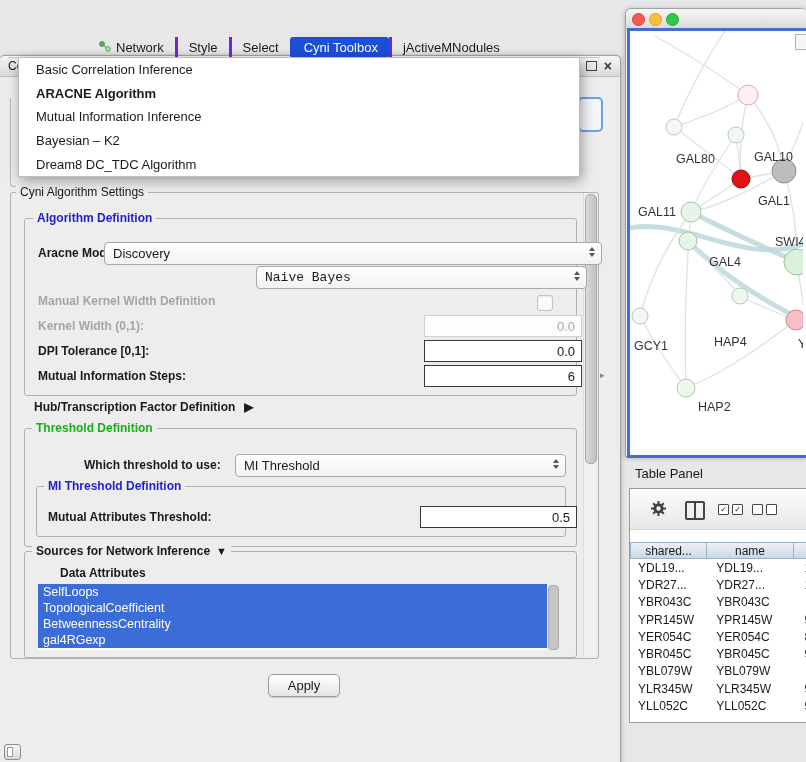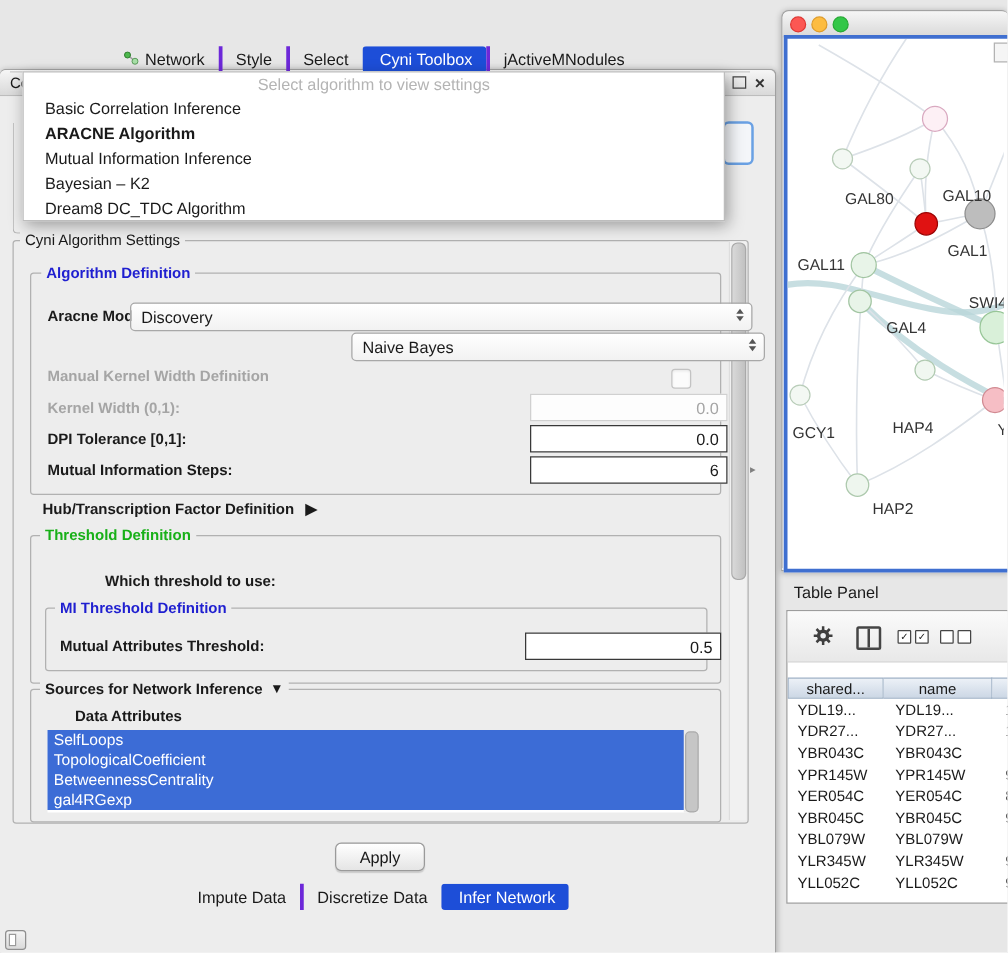--- a/index.html
+++ b/index.html
@@ -124,21 +124,21 @@
 
   <span class="lbl" style="left:38px;top:246px;">Aracne Mode:</span>
   <div class="combo" style="left:104px;top:242px;width:464px;">
     <span>Discovery</span>
     <span class="arrows">
         <span class="tu"></span>
         <span class="tdn"></span>
       </span>
   </div>
 
-  <div class="combo" style="left:281px;top:266px;width:297px;">
+  <div class="combo" style="left:256px;top:266px;width:297px;font-family:Liberation Mono, monospace;">
     <span>Naive Bayes</span>
     <span class="arrows">
         <span class="tu"></span>
         <span class="tdn"></span>
       </span>
   </div>
 
   <span class="lbl dis" style="left:38px;top:294px;">Manual Kernel Width Definition</span>
   <span class="cbox" style="left:537px;top:295px;"></span>
 
@@ -159,20 +159,27 @@
 
   <span class="lbl" style="left:34px;top:400px;display:flex;gap:9px;align-items:center;">
     <span>Hub/Transcription Factor Definition</span>
     <span style="font-size:12px;">▶</span>
   </span>
 
   <div class="grp" style="left:24px;top:428px;width:551px;height:117px;"></div>
   <span class="gtitle" style="left:32px;top:421px;color:#18b018;">Threshold Definition</span>
 
   <span class="lbl" style="left:84px;top:458px;">Which threshold to use:</span>
+  <div class="combo" style="left:235px;top:454px;width:297px;">
+    <span>MI Threshold</span>
+    <span class="arrows">
+        <span class="tu"></span>
+        <span class="tdn"></span>
+      </span>
+  </div>
 
   <div class="grp" style="left:36px;top:486px;width:528px;height:49px;"></div>
   <span class="gtitle" style="left:44px;top:479px;color:#1f1fd0;">MI Threshold Definition</span>
   <span class="lbl" style="left:48px;top:510px;">Mutual Attributes Threshold:</span>
   <div class="fld" style="left:420px;top:506px;width:143px;">
     <span>0.5</span>
   </div>
 
   <div class="grp" style="left:24px;top:551px;width:551px;height:105px;"></div>
   <span class="gtitle" style="left:32px;top:544px;display:flex;gap:6px;align-items:center;">
@@ -188,31 +195,20 @@
       <div id="attr-sb">
         <div class="th2"></div>
       </div>
   </div>
 
   <span style="position:absolute;left:600px;top:370px;font-size:9px;color:#808080;">▸</span>
 
   <div id="apply-btn">
     <span>Apply</span>
   </div>
-  <div class="seg" id="bottom-tabs" style="left:147px;top:707px;">
-      <div class="tab">
-        <span>Impute Data</span>
-      </div>
-      <div class="tab">
-        <span>Discretize Data</span>
-      </div>
-      <div class="tab sel">
-        <span>Infer Network</span>
-      </div>
-    </div>
 
   <div class="win" id="net-win" style="left:625px;top:8px;width:181px;height:447px;border-radius:6px 6px 0 0;border-right:none;">
     <div class="titlebar" style="padding:0 6px;gap:4px;">
       <span class="light" style="background:#fc5753;border:1px solid #df3834;"></span>
       <span class="light" style="background:#fdbc40;border:1px solid #de9c2b;"></span>
       <span class="light" style="background:#33c748;border:1px solid #27aa35;"></span>
     </div>
   </div>
   <div id="net-frame">
     <svg id="net-svg" width="173" height="418">
@@ -343,20 +339,19 @@
           <div class="tcell" style="width: 46px; padding-left: 3px;">9.</div>
         </div>
       </div>
   </div>
 
   <div id="mini-win">
       <span></span>
     </div>
 
 <div id="algo-popup">
-      <div class="pp-hdr">Select algorithm to view settings</div>
       <div class="pp-it">Basic Correlation Inference</div>
       <div class="pp-it sel">ARACNE Algorithm</div>
       <div class="pp-it">Mutual Information Inference</div>
       <div class="pp-it">Bayesian – K2</div>
       <div class="pp-it">Dream8 DC_TDC Algorithm</div>
     </div>
   </div>
 
 </body></html>

